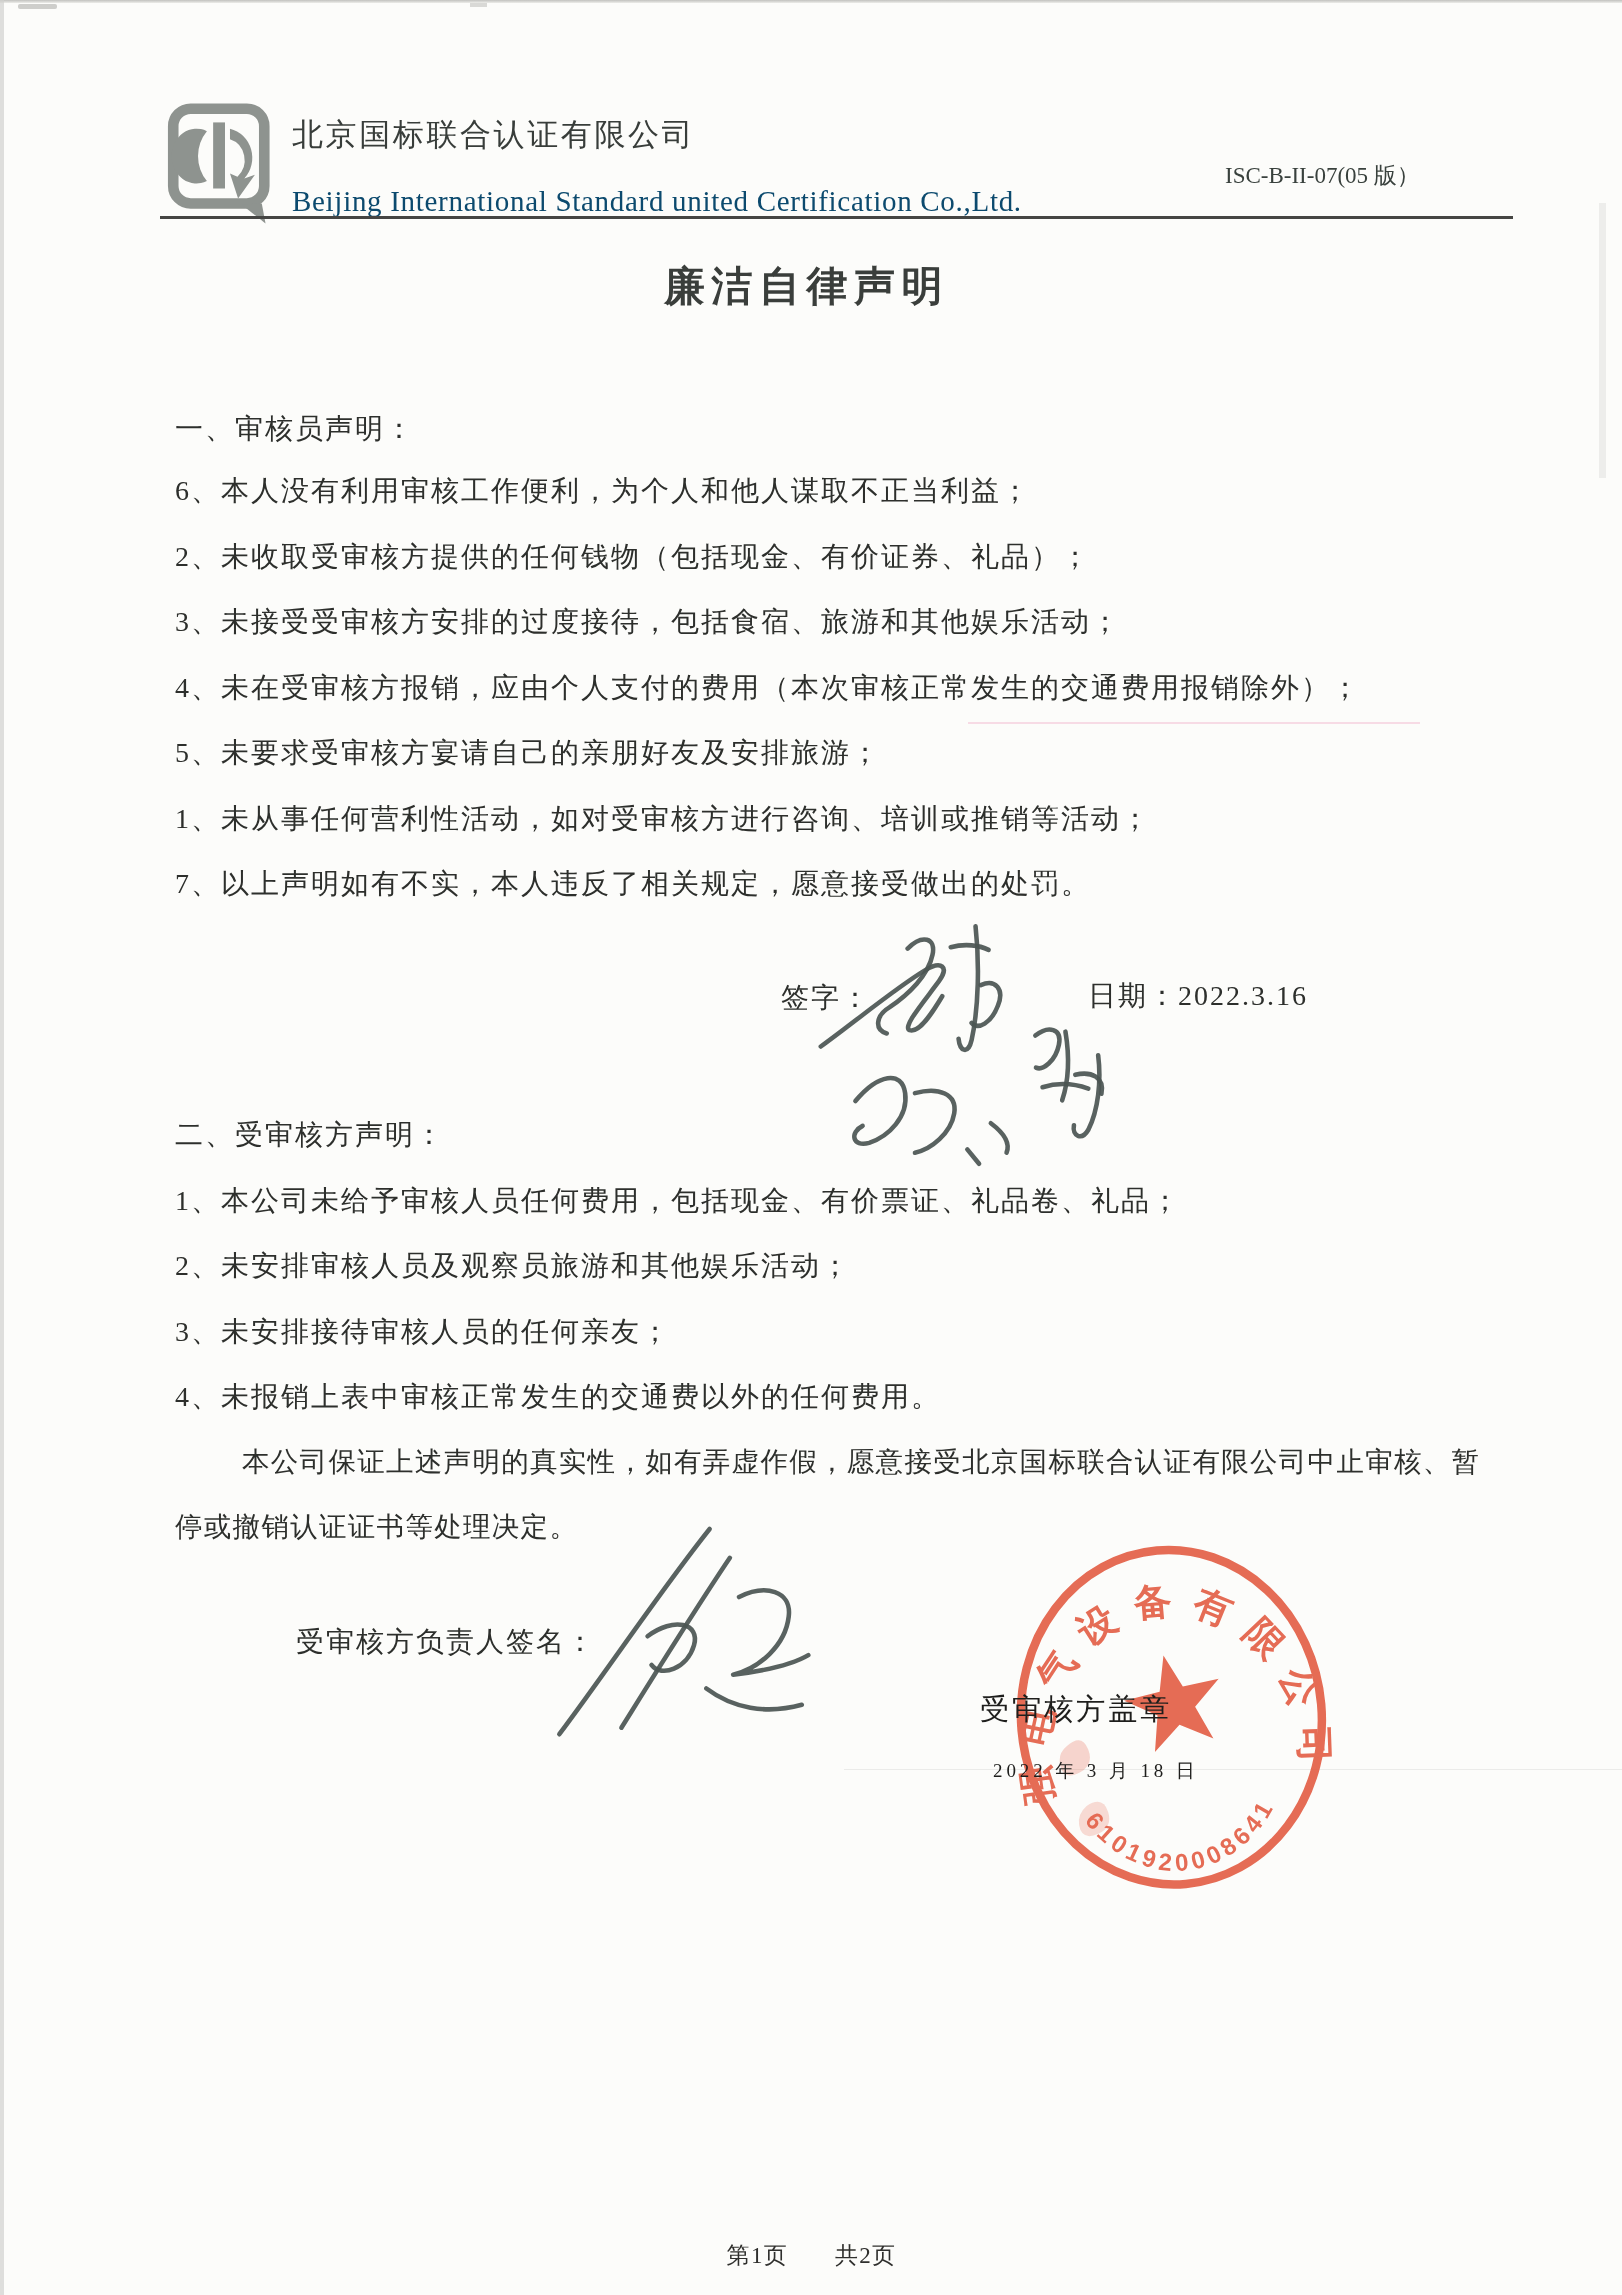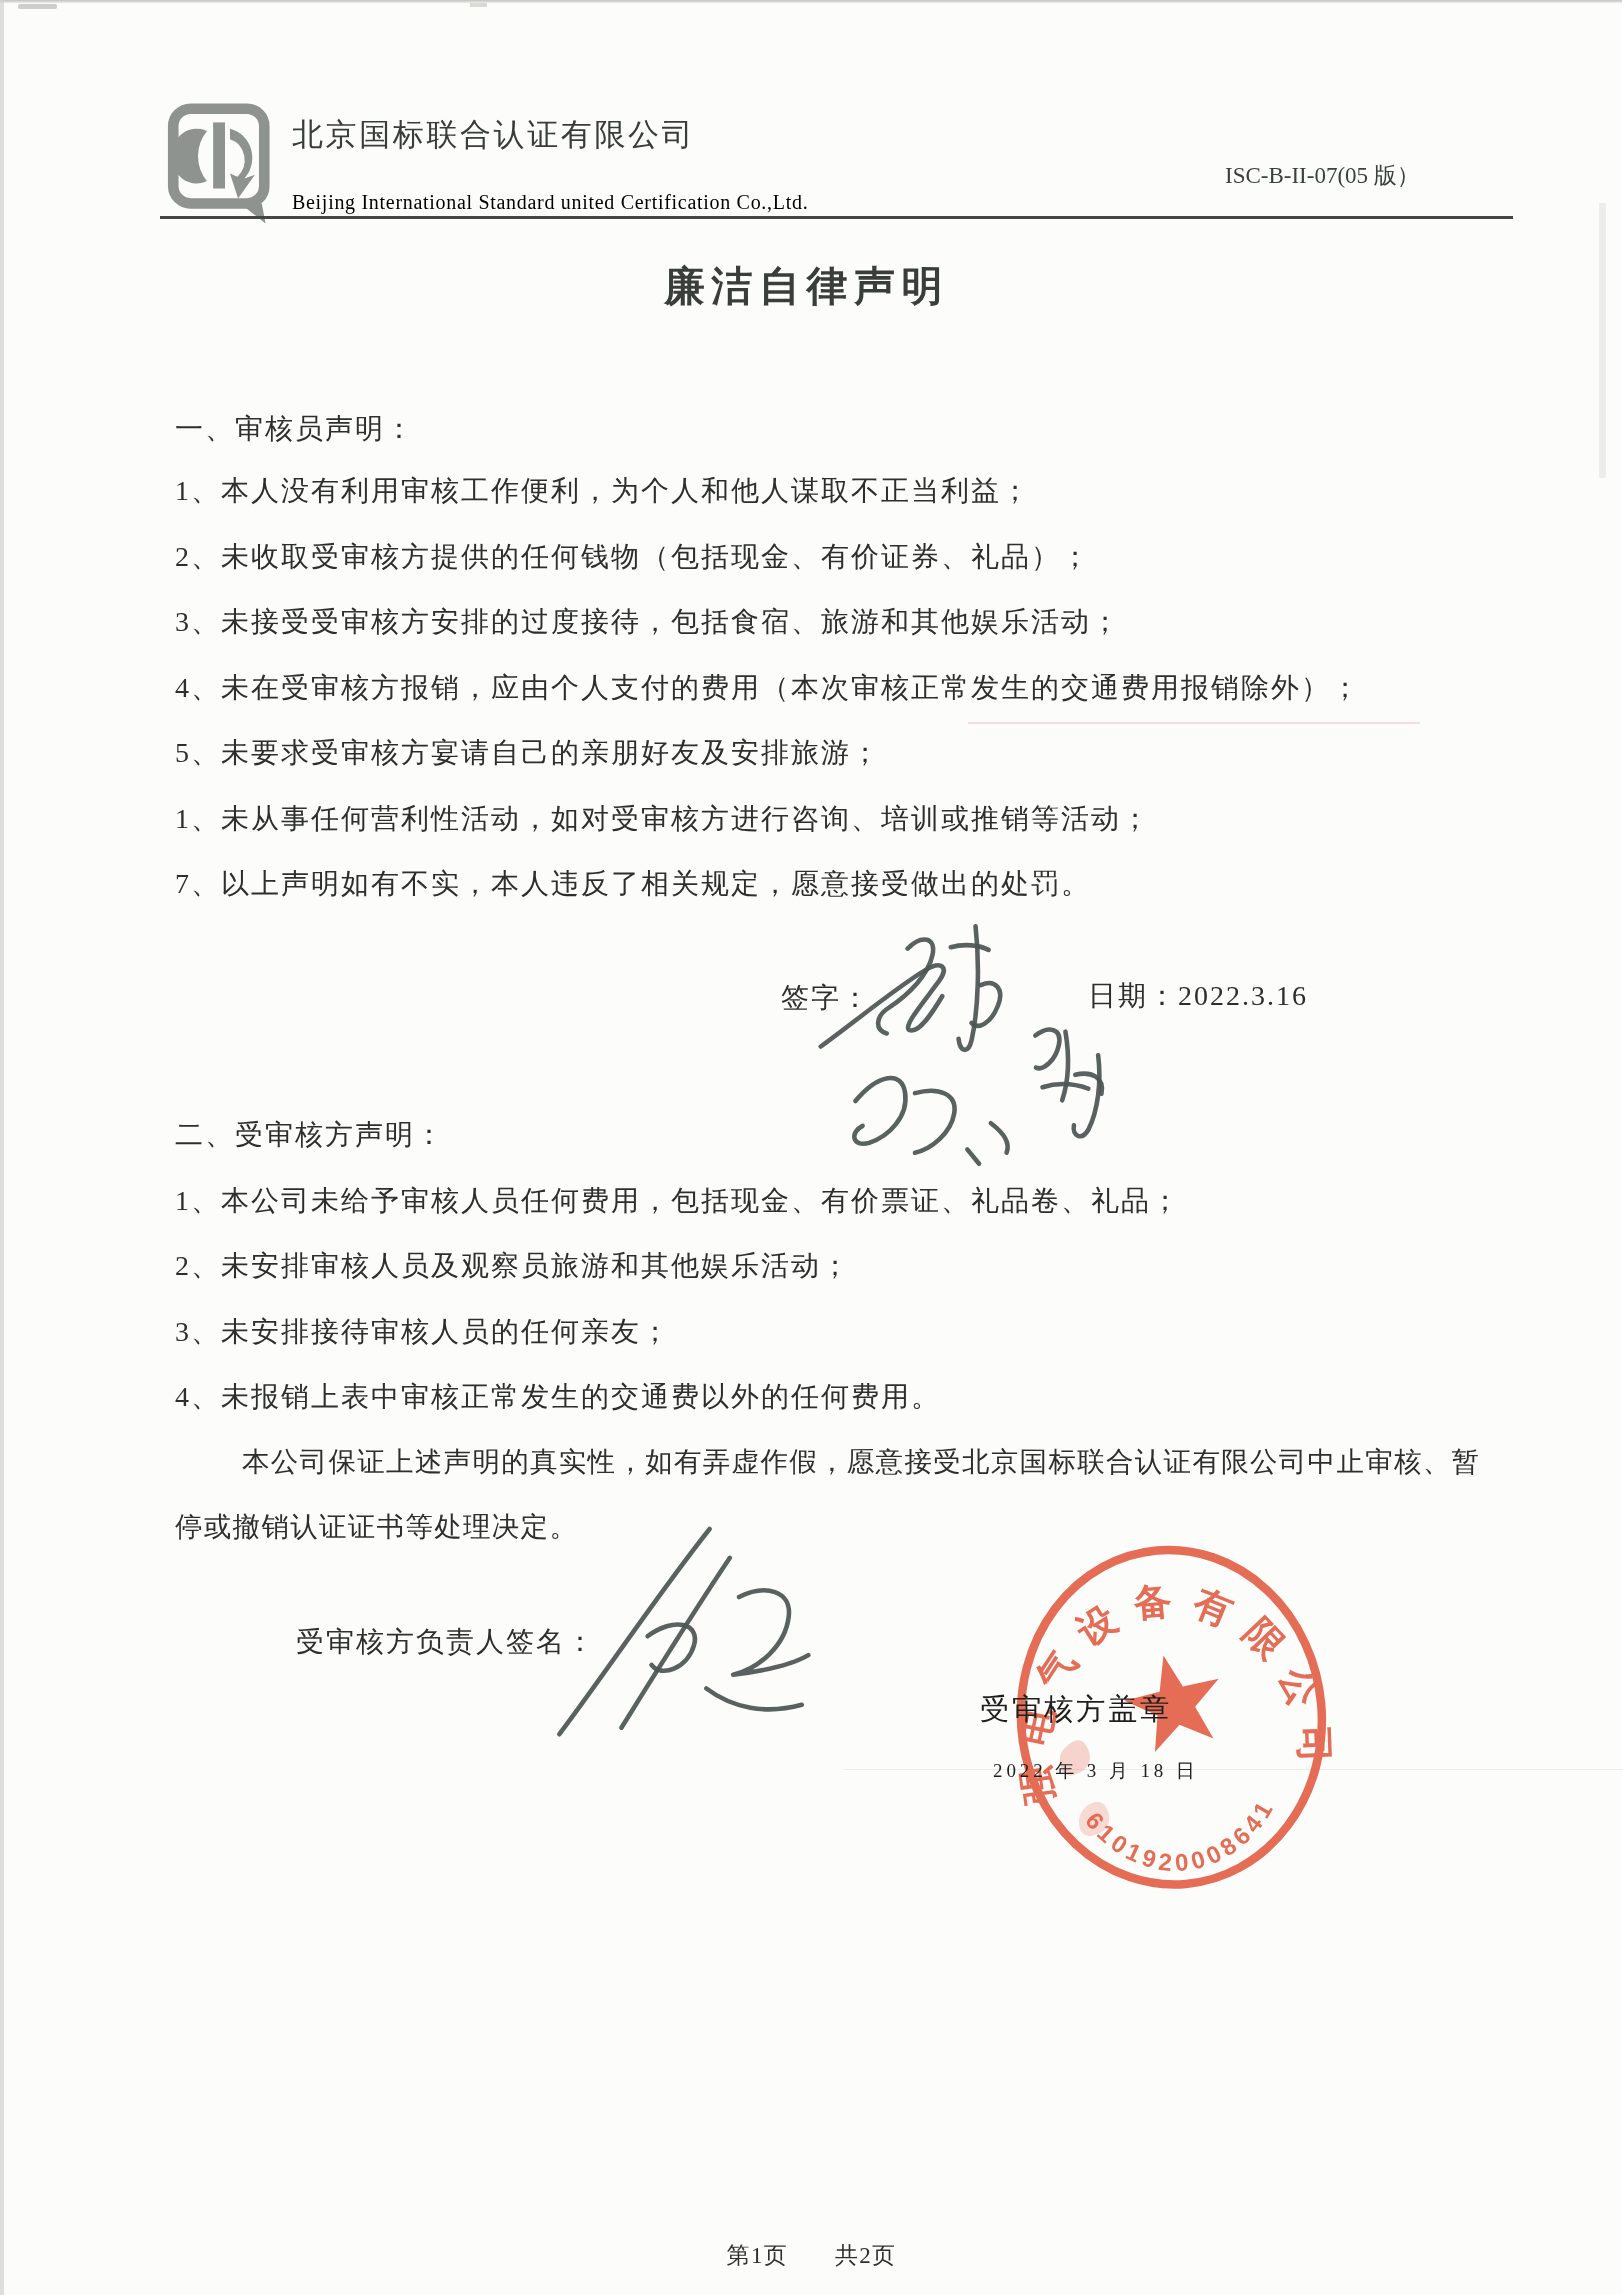--- a/index.html
+++ b/index.html
@@ -14,21 +14,21 @@
   .edge-top{left:0;top:0;width:1623px;height:3.3px;background:linear-gradient(#b3b3af,#e9e9e5);opacity:.8;}
   .edge-left{left:0;top:0;width:3.9px;height:2295px;background:#d2d2ce;opacity:.7;}
   .mark1{left:18.3px;top:3.9px;width:39px;height:5.2px;background:#a8a8a4;border-radius:2px;opacity:.55;}
   .mark2{left:470px;top:2.6px;width:17px;height:4.6px;background:#b5b5b1;opacity:.5;}
   .right-band{left:1599px;top:203px;width:6.5px;height:275px;background:#ededeb;}
   .pink-line{left:968px;top:722px;width:452px;height:2px;background:#f2bfd4;opacity:.55;}
   .scan-line{left:844px;top:1769px;width:779px;height:1.3px;background:#ebebe9;}
   
   .logo{left:167px;top:103px;width:106px;height:123px;}
   .company-cn{left:292px;top:114px;font-size:31px;letter-spacing:2.6px;color:#383d3a;}
-  .company-en{left:292px;top:191px;font-size:20px;letter-spacing:0.7px;color:#000000;}
+  .company-en{left:292px;top:185px;font-size:29px;letter-spacing:0.7px;color:#0c4a6e;}
   .doc-code{left:1225px;top:160px;font-size:23px;color:#39413d;}
   .header-rule{left:160px;top:216px;width:1353px;height:3.3px;background:#454543;}
   
   .doc-title{left:664px;top:259px;font-size:41px;font-weight:bold;letter-spacing:6.5px;color:#3a3e3b;}
   
   .bline{position:absolute;left:175px;font-size:28px;letter-spacing:2px;white-space:nowrap;color:#2d2f2c;}
   .s1-h{top:410px;}
   .s1-i0{top:472px;} .s1-i1{top:538px;} .s1-i2{top:603px;}
   .s1-i3{top:669px;} .s1-i4{top:734px;} .s1-i5{top:800px;} .s1-i6{top:865px;}
   .sign-label{left:781px;top:979px;}
@@ -70,21 +70,21 @@
   <path d="M 120 162 L 158 192 L 152 160 Z" fill="#8e938f"></path>
 </svg>
 <div class="abs company-cn">北京国标联合认证有限公司</div>
 <div class="abs company-en">Beijing International Standard united Certification Co.,Ltd.</div>
 <div class="abs doc-code">ISC-B-II-07(05 版）</div>
 <div class="abs header-rule"></div>
 
 <div class="abs doc-title">廉洁自律声明</div>
 
 <div class="bline s1-h">一、审核员声明：</div>
-<div class="bline s1-i0">1、本人没有利用审核工作便利，为个人和他人谋取不正当利益；</div>
+<div class="bline s1-i0">6、本人没有利用审核工作便利，为个人和他人谋取不正当利益；</div>
 <div class="bline s1-i1">2、未收取受审核方提供的任何钱物（包括现金、有价证券、礼品）；</div>
 <div class="bline s1-i2">3、未接受受审核方安排的过度接待，包括食宿、旅游和其他娱乐活动；</div>
 <div class="bline s1-i3">4、未在受审核方报销，应由个人支付的费用（本次审核正常发生的交通费用报销除外）；</div>
 <div class="bline s1-i4">5、未要求受审核方宴请自己的亲朋好友及安排旅游；</div>
 <div class="bline s1-i5">1、未从事任何营利性活动，如对受审核方进行咨询、培训或推销等活动；</div>
 <div class="bline s1-i6">7、以上声明如有不实，本人违反了相关规定，愿意接受做出的处罚。</div>
 
 <div class="bline sign-label">签字：</div>
 <div class="bline date-label">日期：2022.3.16</div>
 <svg class="abs sig sig1" viewBox="0 0 340 280" aria-hidden="true">

